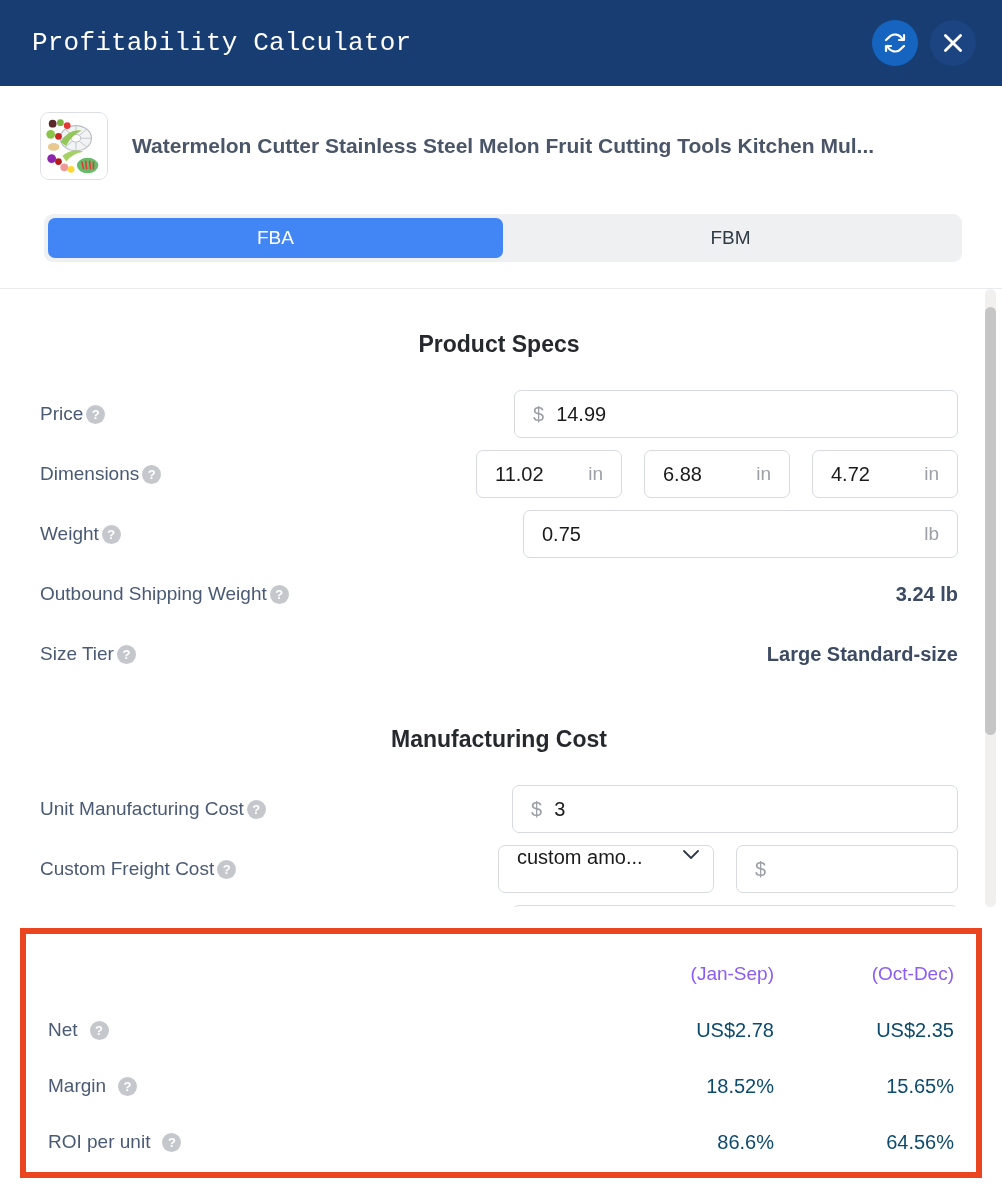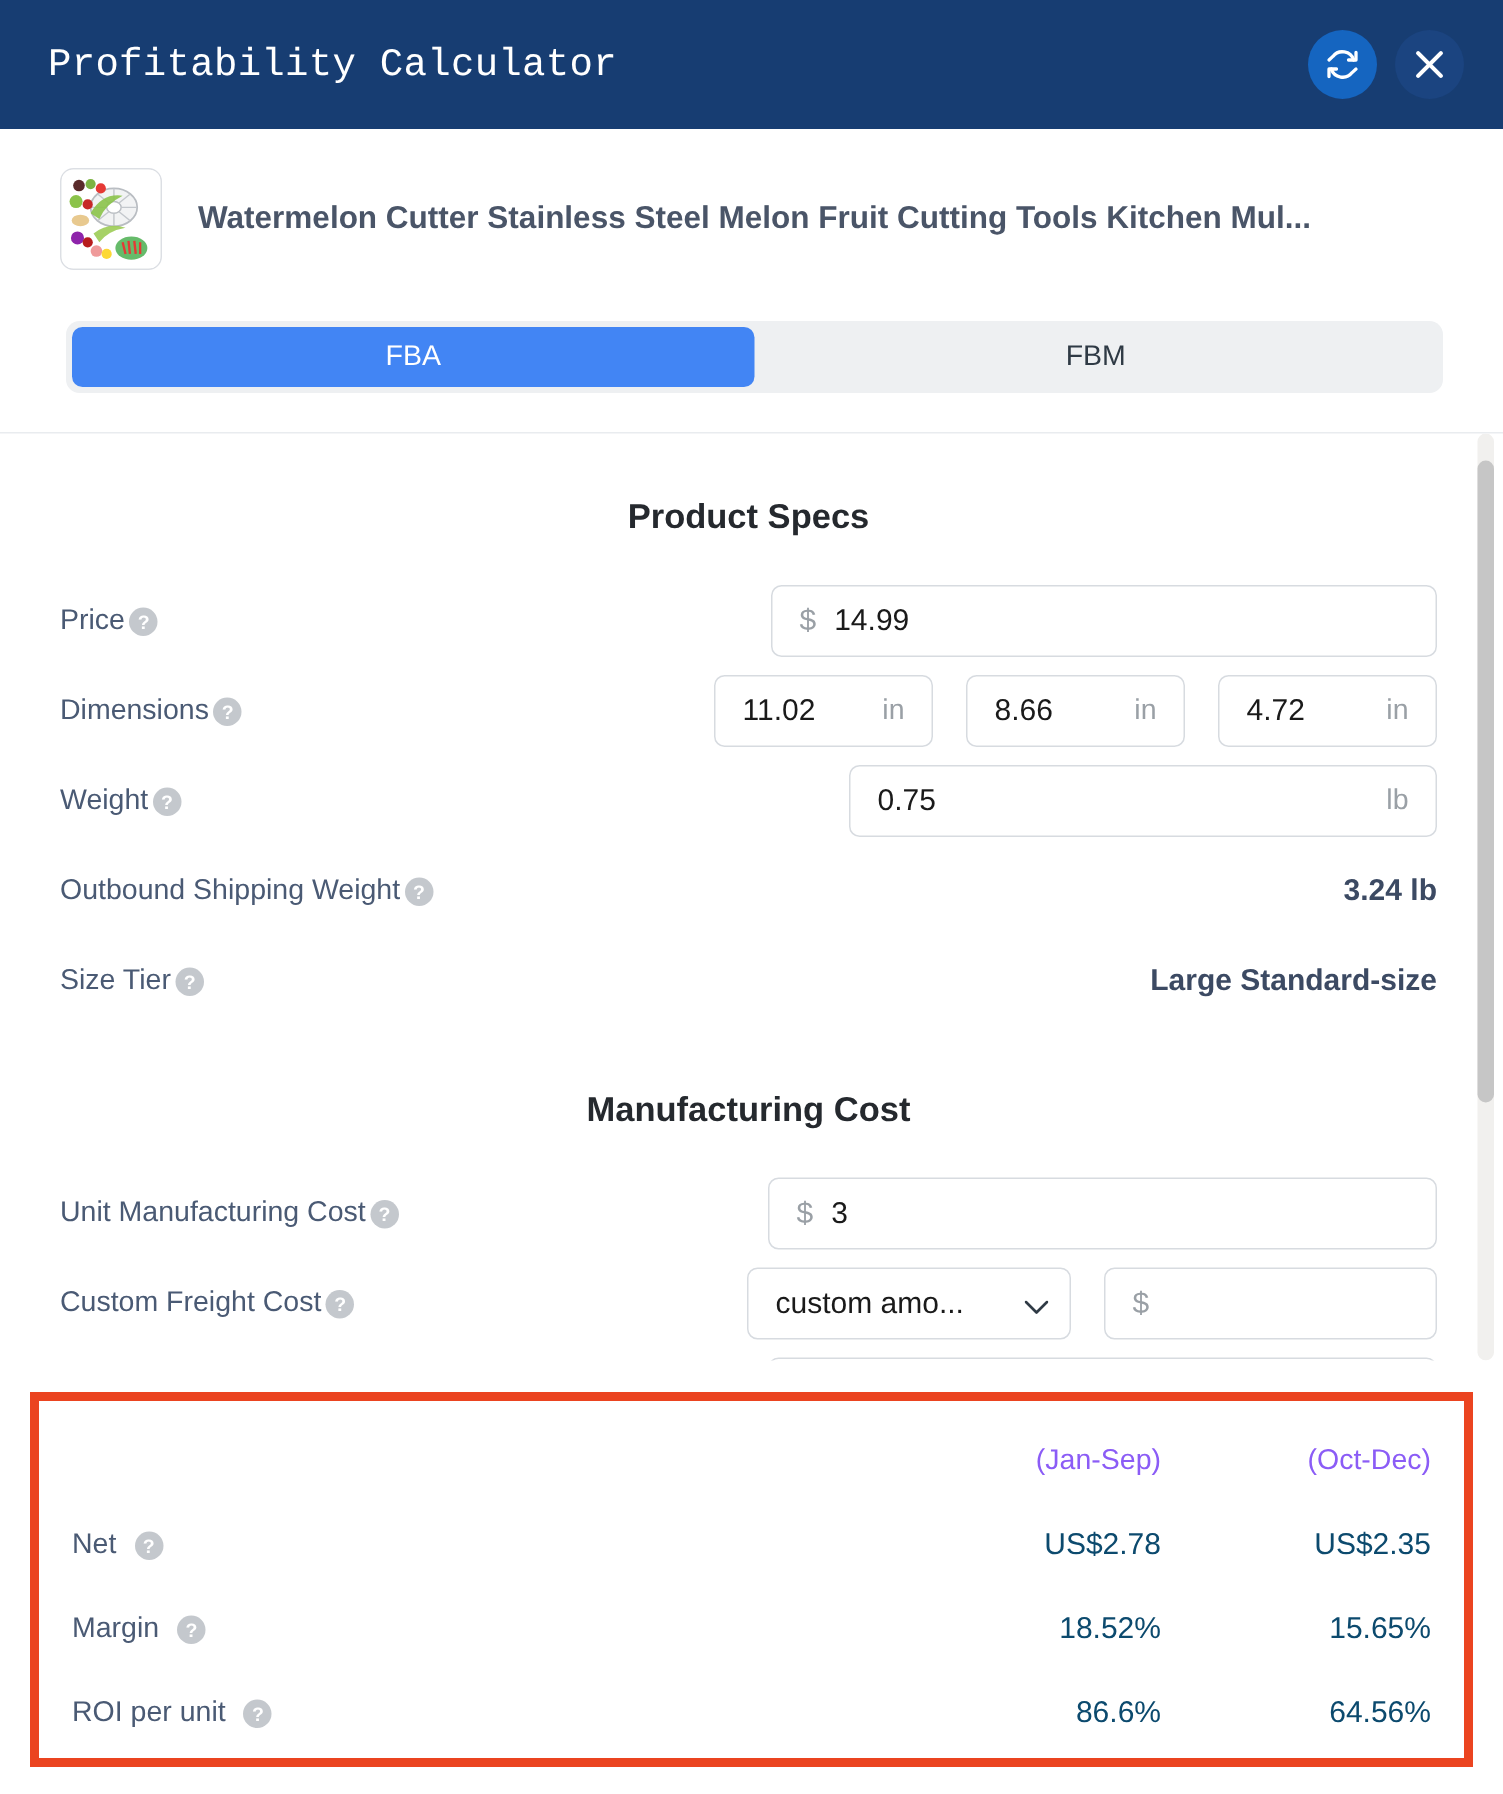--- a/index.html
+++ b/index.html
@@ -110,27 +110,27 @@
   .input {
     height: 48px; border: 1px solid #d7dbe0; border-radius: 7px;
     background: #fff; display: flex; align-items: center;
     padding: 0 18px; gap: 12px; cursor: text;
   }
   .input .prefix { color: #9aa0a6; font-size: 20px; }
   .input .val { color: #1a1a1a; font-size: 20px; flex: 1; }
   .input .suffix { color: #9aa0a6; font-size: 19px; }
   .w-price { width: 444px; }
   .w-dim   { width: 146px; }
-  .w-weight{ width: 392px; gap: 40px; }
+  .w-weight{ width: 435px; gap: 40px; }
   .w-unit  { width: 446px; }
   .w-money { width: 222px; }
   .select {
     width: 216px; height: 48px;
     border: 1px solid #d7dbe0; border-radius: 7px; background: #fff;
-    display: flex; align-items: center; justify-content: space-between;
+    display: flex; justify-content: space-between;
     padding: 0 14px 0 18px; cursor: pointer;
   }
   .select .sel-text {
     font-size: 20px; color: #1a1a1a;
     white-space: nowrap; overflow: hidden;
   }
   .chev { width: 16px; height: 10px; flex: none; }
 
   
   .scrollbar {
@@ -265,21 +265,21 @@
       <div class="row-label">
         <span>Dimensions</span>
         <span class="q-icon">?</span>
       </div>
       <div class="fields">
         <div class="input w-dim">
           <span class="val">11.02</span>
           <span class="suffix">in</span>
         </div>
         <div class="input w-dim">
-          <span class="val">8.66</span>
+          <span class="val">6.88</span>
           <span class="suffix">in</span>
         </div>
         <div class="input w-dim">
           <span class="val">4.72</span>
           <span class="suffix">in</span>
         </div>
       </div>
     </div>
 
     <div class="row">

